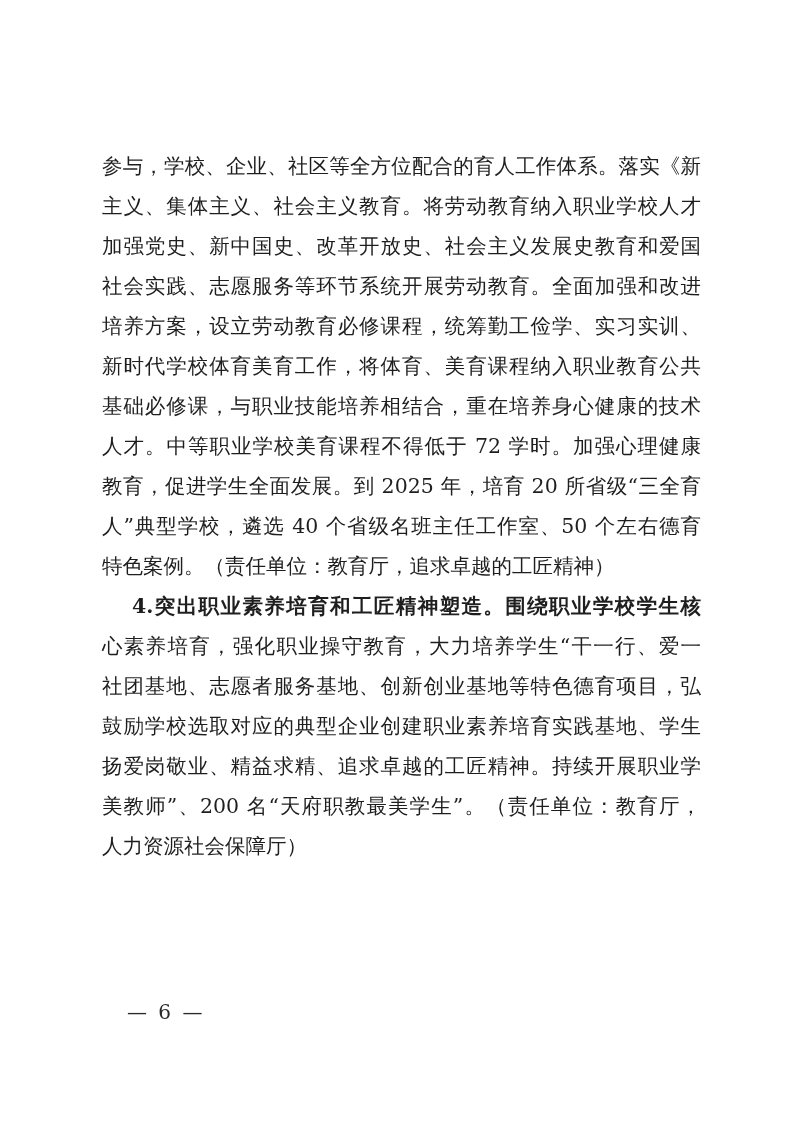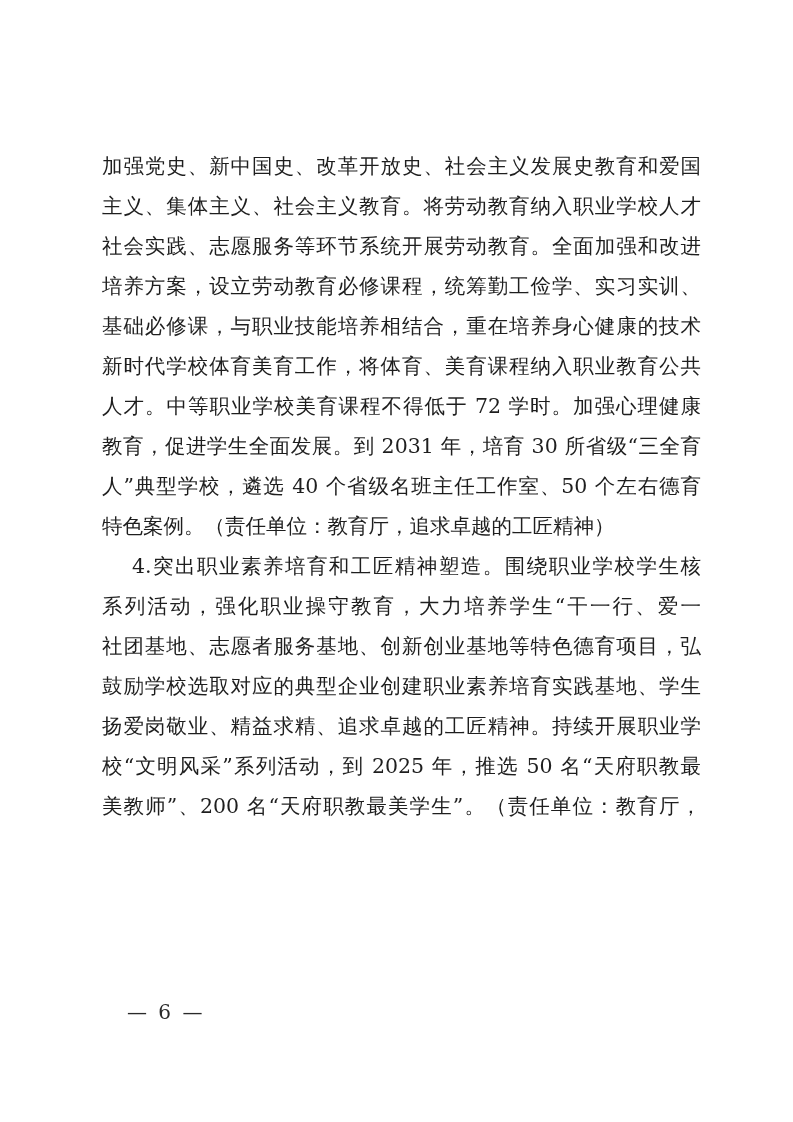--- a/index.html
+++ b/index.html
@@ -33,59 +33,61 @@
     letter-spacing: 0;
     text-align: justify;
     text-align-last: justify;
     text-justify: inter-character;
   }
   .line.para-end {
     text-align-last: left;
   }
   .line.para-start {
     text-indent: 30px;
+    font-weight: bold;
   }
   .page-number {
     position: absolute;
     left: 127px;
     top: 1000px;
     height: 24px;
     line-height: 24px;
     font-size: 20px;
     word-spacing: 5px;
     color: #2a2a2a;
   }
 </style>
 </head>
 <body>
 
 <div class="page" style="background: rgb(255, 255, 255); color: rgb(30, 30, 30);">
 
   <div class="text-block">
 
     <div>
+      <div class="line">参与，学校、企业、社区等全方位配合的育人工作体系。落实《新</div>
+      <div class="line">主义、集体主义、社会主义教育。将劳动教育纳入职业学校人才</div>
       <div class="line">加强党史、新中国史、改革开放史、社会主义发展史教育和爱国</div>
-      <div class="line">主义、集体主义、社会主义教育。将劳动教育纳入职业学校人才</div>
       <div class="line">社会实践、志愿服务等环节系统开展劳动教育。全面加强和改进</div>
       <div class="line">培养方案，设立劳动教育必修课程，统筹勤工俭学、实习实训、</div>
+      <div class="line">新时代学校体育美育工作，将体育、美育课程纳入职业教育公共</div>
       <div class="line">基础必修课，与职业技能培养相结合，重在培养身心健康的技术</div>
-      <div class="line">新时代学校体育美育工作，将体育、美育课程纳入职业教育公共</div>
       <div class="line">人才。中等职业学校美育课程不得低于 72 学时。加强心理健康</div>
-      <div class="line">教育，促进学生全面发展。到 2031 年，培育 30 所省级“三全育</div>
+      <div class="line">教育，促进学生全面发展。到 2025 年，培育 20 所省级“三全育</div>
       <div class="line">人”典型学校，遴选 40 个省级名班主任工作室、50 个左右德育</div>
       <div class="line para-end">特色案例。（责任单位：教育厅，追求卓越的工匠精神）</div>
     </div>
 
     <div>
       <div class="line para-start">4.突出职业素养培育和工匠精神塑造。围绕职业学校学生核</div>
-      <div class="line">系列活动，强化职业操守教育，大力培养学生“干一行、爱一</div>
+      <div class="line">心素养培育，强化职业操守教育，大力培养学生“干一行、爱一</div>
       <div class="line">社团基地、志愿者服务基地、创新创业基地等特色德育项目，弘</div>
       <div class="line">鼓励学校选取对应的典型企业创建职业素养培育实践基地、学生</div>
       <div class="line">扬爱岗敬业、精益求精、追求卓越的工匠精神。持续开展职业学</div>
-      <div class="line">校“文明风采”系列活动，到 2025 年，推选 50 名“天府职教最</div>
       <div class="line">美教师”、200 名“天府职教最美学生”。（责任单位：教育厅，</div>
+      <div class="line para-end">人力资源社会保障厅）</div>
     </div>
 
   </div>
 
   <div class="page-number">— 6 —</div>
 
 </div>
 
 </body></html>

